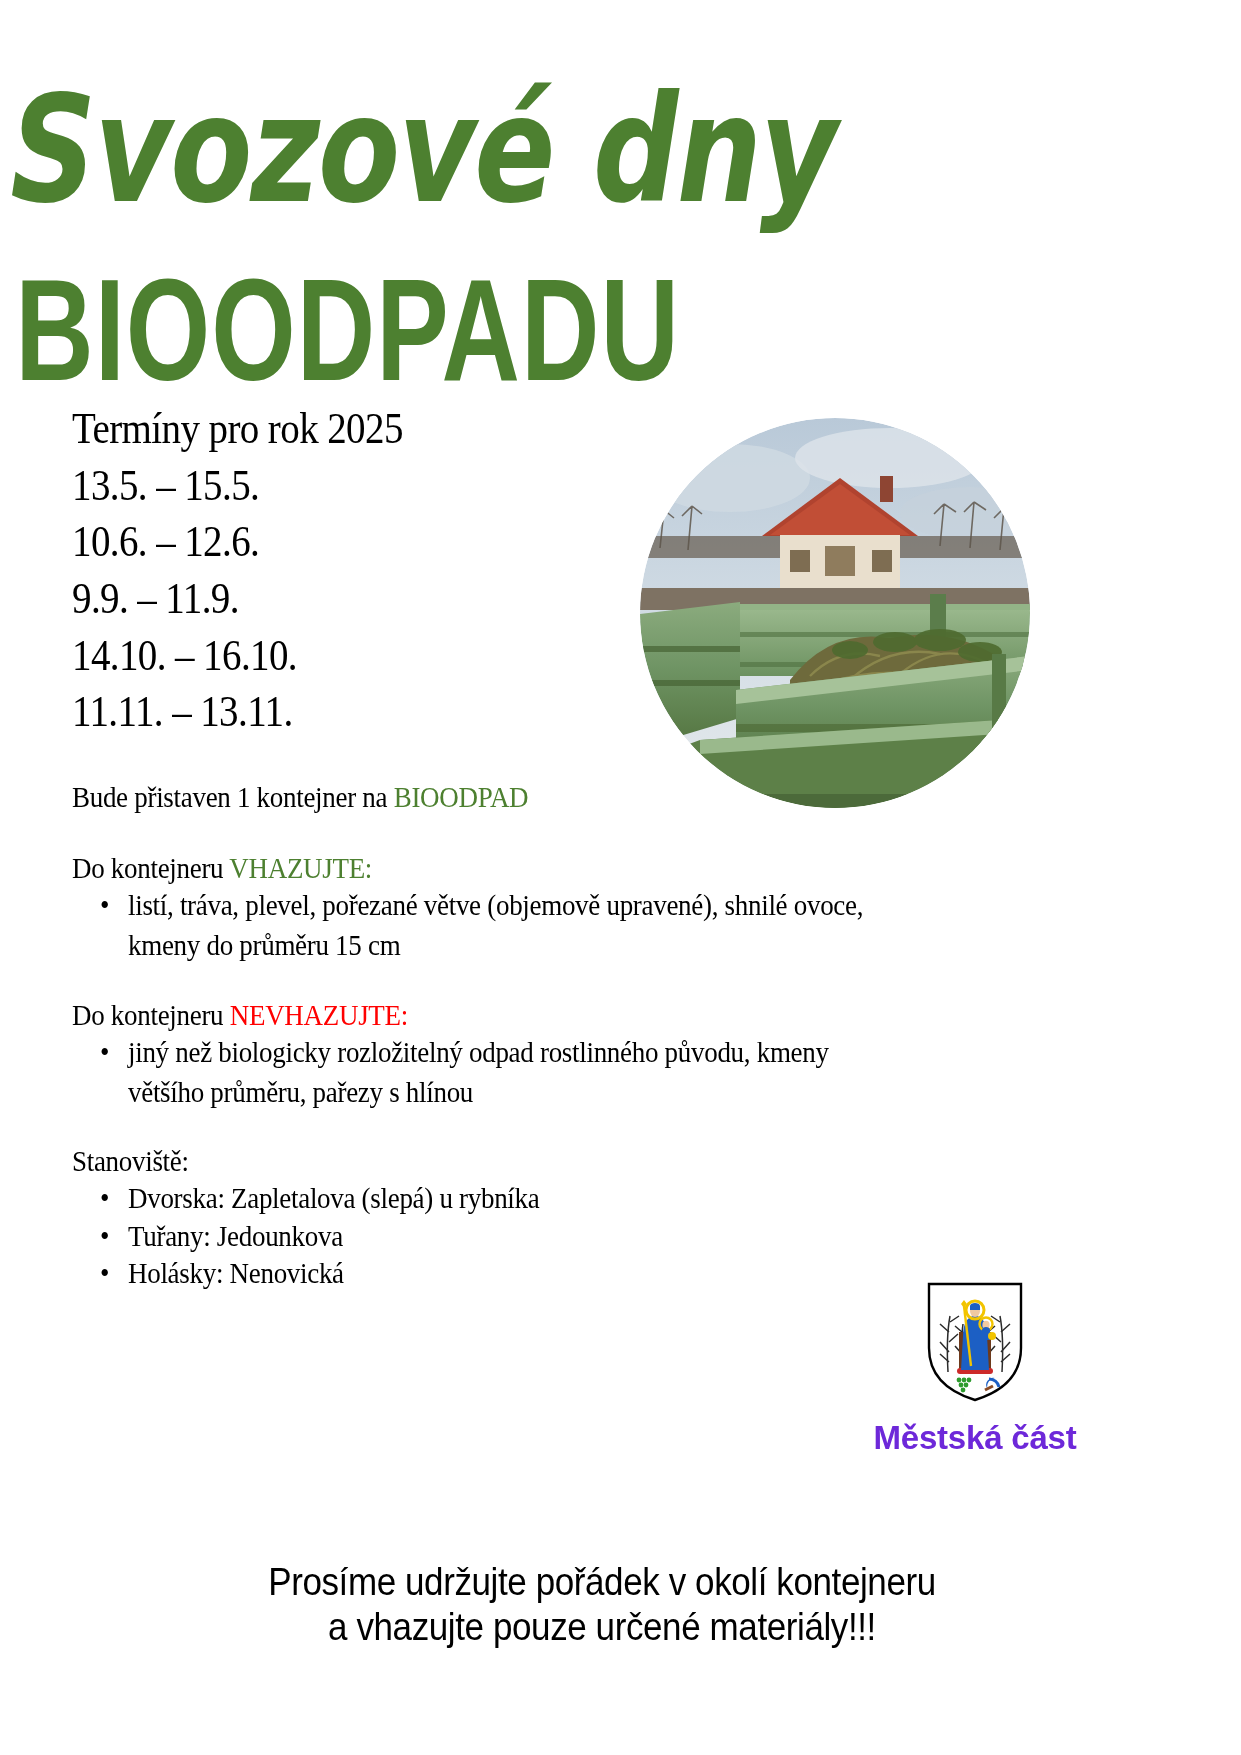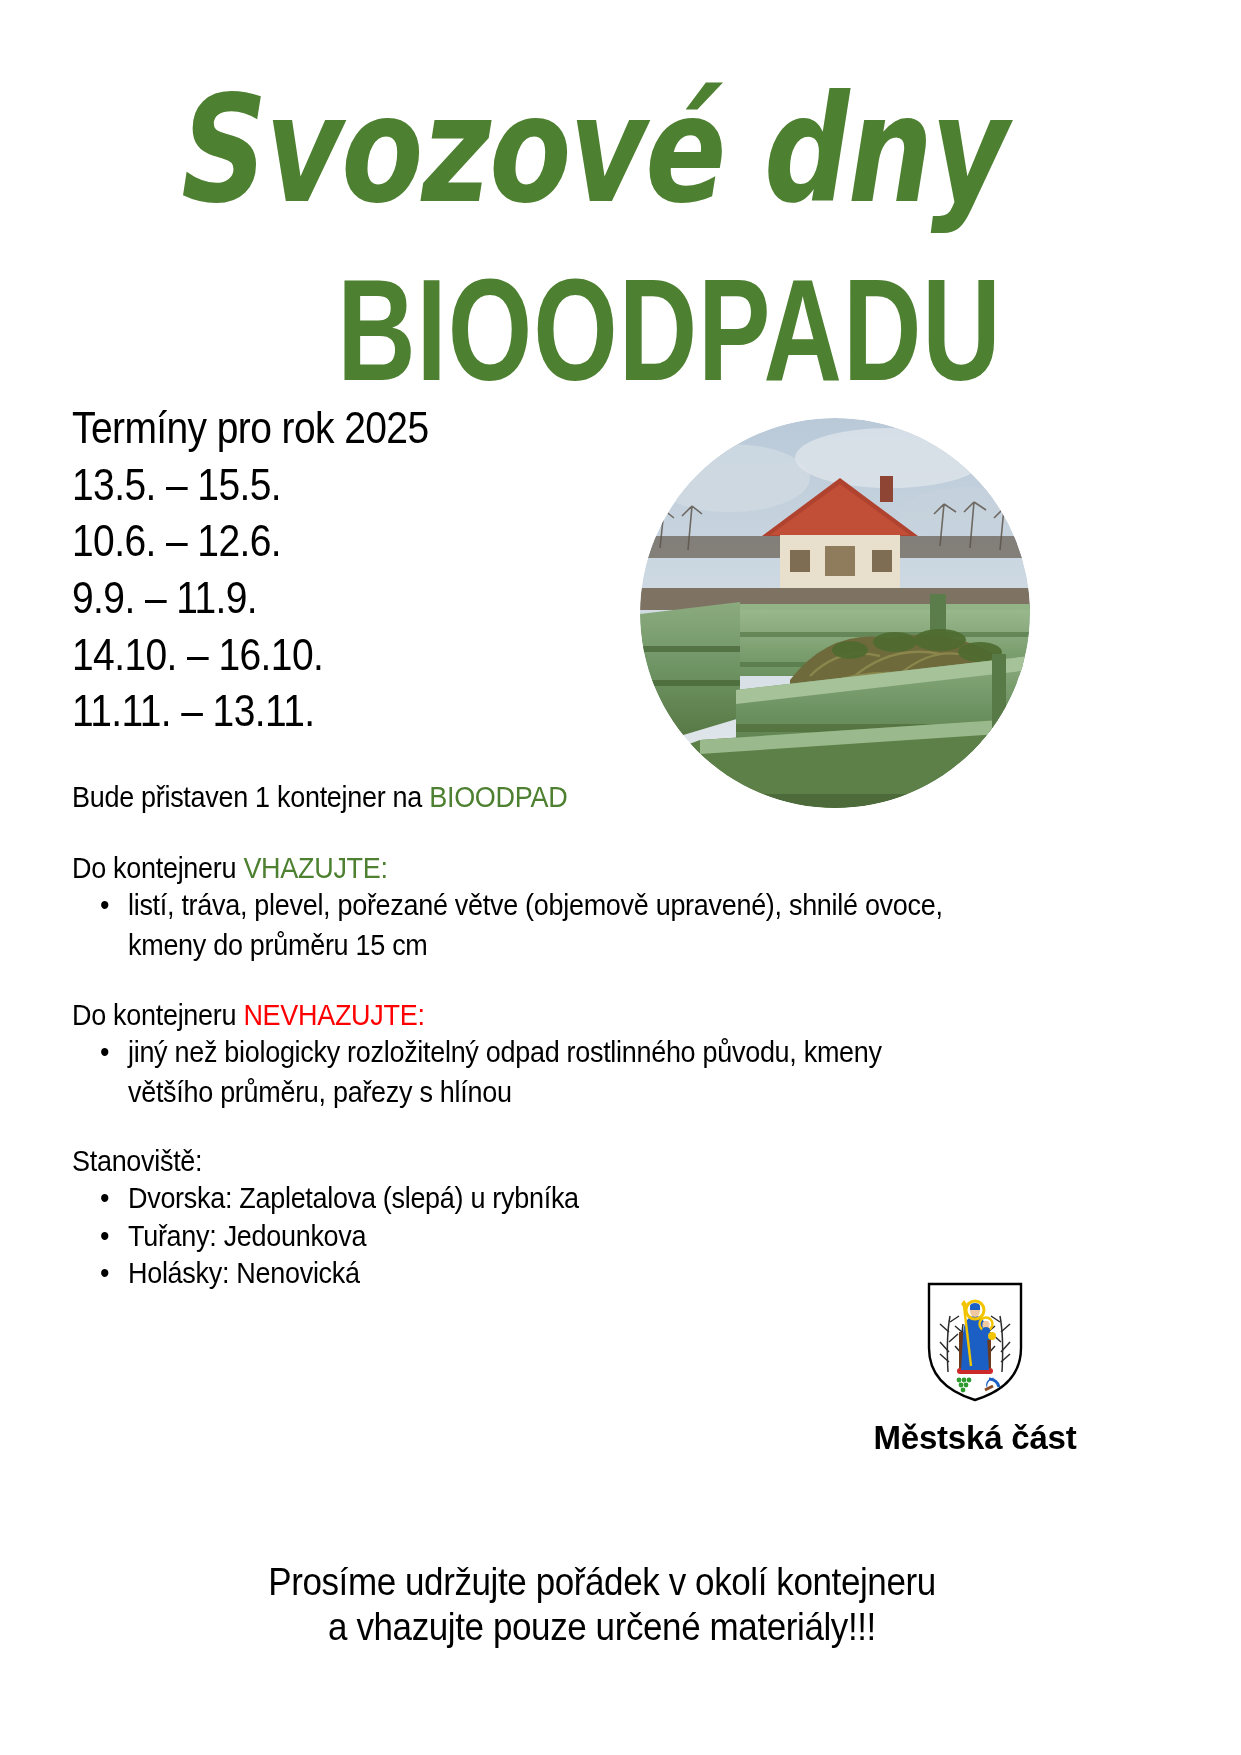--- a/index.html
+++ b/index.html
@@ -15,21 +15,21 @@
     color: #000000;
     overflow: hidden;
   }
 
   
   .title-wrap {
     position: absolute;
     top: 72px;
     left: 0;
     width: 1017px;
-    text-align: right;
+    text-align: left;
   }
   .title-line1 {
     font-family: "DejaVu Sans", sans-serif;
     font-weight: bold;
     font-style: italic;
     font-size: 122px;
     line-height: 1.05;
     letter-spacing: -2px;
     color: #4d8030;
     transform: scaleY(1.22) scaleX(0.98);
@@ -48,20 +48,21 @@
     display: block;
     margin-top: 58px;
   }
 
   
   .body-col {
     position: absolute;
     left: 72px;
     top: 400px;
     width: 1060px;
+    font-family: Liberation Serif, serif;
   }
 
   .dates-block {
     font-size: 39px;
     line-height: 1.30;
     font-weight: normal;
     letter-spacing: -0.6px;
     transform: scaleY(1.12);
     transform-origin: left top;
   }
@@ -123,21 +124,21 @@
     top: 1280px;
     width: 400px;
     text-align: center;
   }
   .crest-block .shield { display: block; margin: 0 auto; }
   .muni-name {
     margin-top: 14px;
     font-size: 33px;
     font-weight: bold;
     line-height: 1.22;
-    color: #000000;
+    color: #6d28d9;
     letter-spacing: -0.2px;
   }
 
   
   .footer {
     position: absolute;
     left: 0;
     top: 1560px;
     width: 1204px;
     text-align: center;

